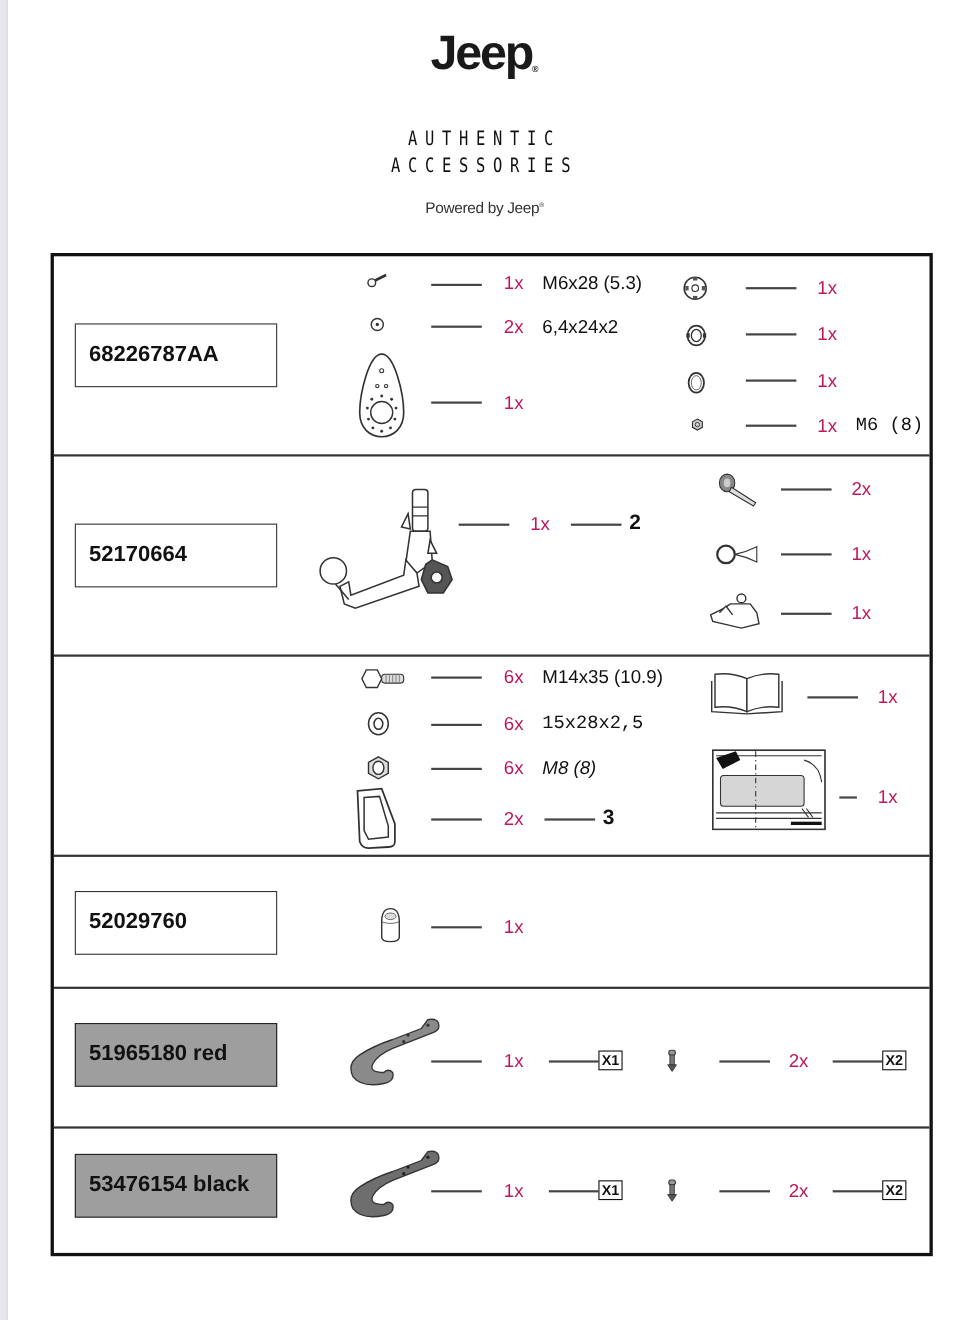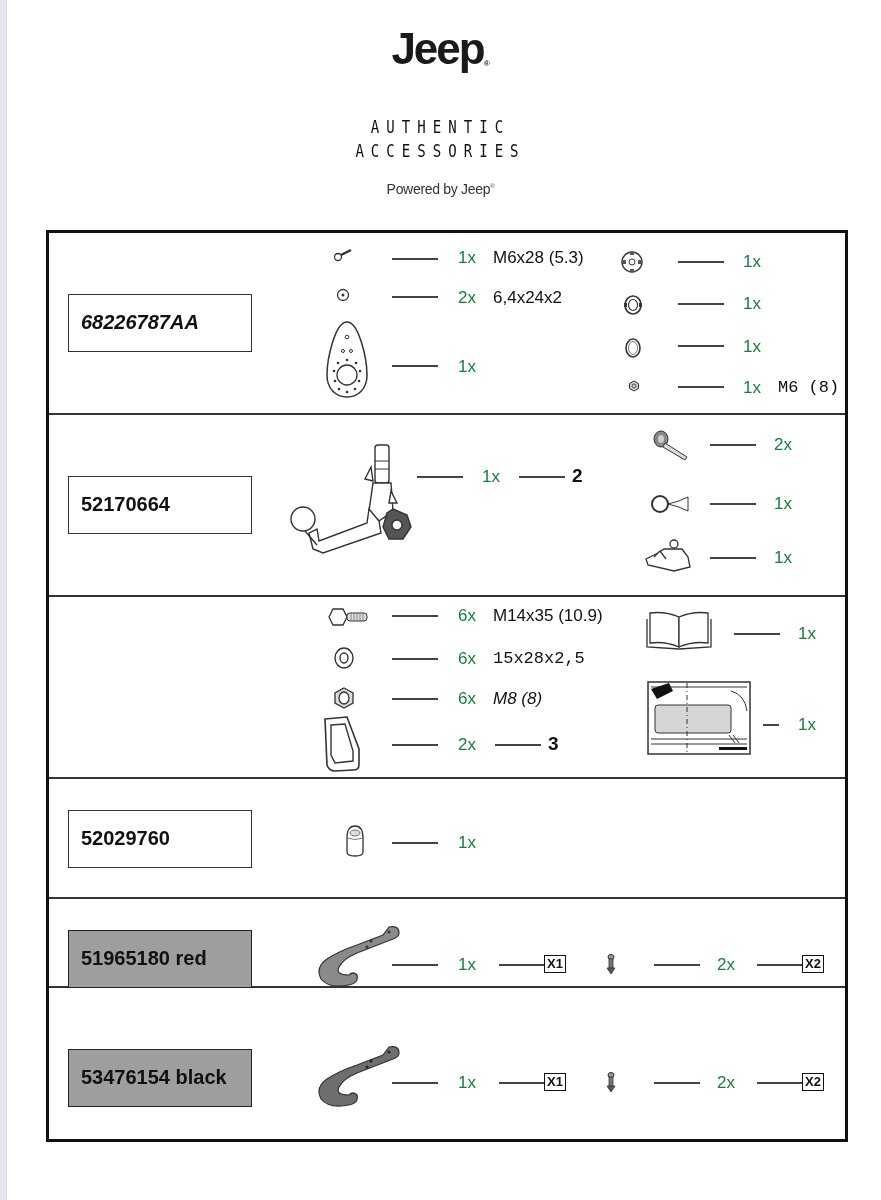--- a/index.html
+++ b/index.html
@@ -42,21 +42,21 @@
   }
   .row:last-child { border-bottom: none; }
   .pn {
     position: absolute; left: 19px; width: 184px; height: 58px;
     border: 1.5px solid #333; box-sizing: border-box;
     font-weight: bold; font-size: 20px; line-height: 55px; padding-left: 12px;
     white-space: nowrap; overflow: hidden;
   }
   .pn.grey { background: #9e9e9e; border-color: #222; }
   .line { position: absolute; height: 1.5px; background: #444; }
-  .qty { position: absolute; font-size: 17px; color: #15803d; }
+  .qty { position: absolute; font-size: 17px; color: #be185d; }
   .spec { position: absolute; font-size: 17px; color: #111; white-space: nowrap; }
   .ref { position: absolute; font-size: 19px; font-weight: bold; }
   .xbox {
     position: absolute; font-size: 13px; font-weight: bold; border: 1.5px solid #111;
     padding: 0 2px; line-height: 16px; background: #fff;
   }
   .icon { position: absolute; }
 </style>
 </head>
 <body>
@@ -64,21 +64,21 @@
 <div class="left-edge"></div>
 
 <div class="logo"><span>Jeep</span><sup>®</sup></div>
 <div class="authentic auth1">AUTHENTIC</div>
 <div class="authentic auth2">ACCESSORIES</div>
 <div class="powered"><span>Powered by Jeep</span><sup>®</sup></div>
 
 <div class="table">
 
   <div class="row" style="top:0;height:182px;">
-    <div class="pn" style="top:61px;font-style:italic;">68226787AA</div>
+    <div class="pn" style="top:61px;">68226787AA</div>
 
     <svg class="icon" style="left:284px;top:14px;" width="22" height="16">
       <circle cx="5" cy="10" r="3.5" fill="none" stroke="#333" stroke-width="1.3"></circle>
       <line x1="8" y1="8" x2="18" y2="3" stroke="#333" stroke-width="2.5"></line>
     </svg>
     <div class="line" style="left:343px;top:25px;width:46px;"></div>
     <div class="qty" style="left:409px;top:15px;">1x</div>
     <div class="spec" style="left:444px;top:15px;">M6x28 (5.3)</div>
 
     <svg class="icon" style="left:287px;top:55px;" width="14" height="14">
@@ -268,21 +268,21 @@
     <div class="pn" style="top:31px;">52029760</div>
     <svg class="icon" style="left:293px;top:45px;" width="26" height="34">
       <path d="M5 14 Q5 2 13 2 Q21 2 21 14 L21 28 Q21 32 13 32 Q5 32 5 28 Z" fill="#fff" stroke="#333" stroke-width="1.3"></path>
       <ellipse cx="13" cy="9" rx="5" ry="3" fill="#ddd" stroke="#555" stroke-width="0.8"></ellipse>
       <path d="M5 14 Q13 17 21 14" fill="none" stroke="#555" stroke-width="0.8"></path>
     </svg>
     <div class="line" style="left:343px;top:63px;width:46px;"></div>
     <div class="qty" style="left:409px;top:54px;">1x</div>
   </div>
 
-  <div class="row" style="top:666px;height:89px;">
+  <div class="row" style="top:666px;height:127px;">
     <div class="pn grey" style="top:31px;">51965180 red</div>
     <svg class="icon" style="left:264px;top:24px;" width="92" height="66">
       <path d="M76 4 Q86 2 86 10 Q86 14 80 16 L44 30 Q30 36 26 44 Q22 52 36 52 Q40 48 44 52 Q46 60 36 62 Q16 66 8 56 Q2 44 14 36 Q26 28 44 22 L70 12 Z" fill="#8a8a8a" stroke="#333" stroke-width="1.2"></path>
       <circle cx="76" cy="9" r="1.5" fill="#333"></circle>
         <circle cx="58" cy="18" r="1.5" fill="#333"></circle>
         <circle cx="54" cy="24" r="1.5" fill="#333"></circle>
     </svg>
     <div class="line" style="left:343px;top:65px;width:46px;"></div>
     <div class="qty" style="left:409px;top:56px;">1x</div>
     <div class="line" style="left:450px;top:65px;width:46px;"></div>

